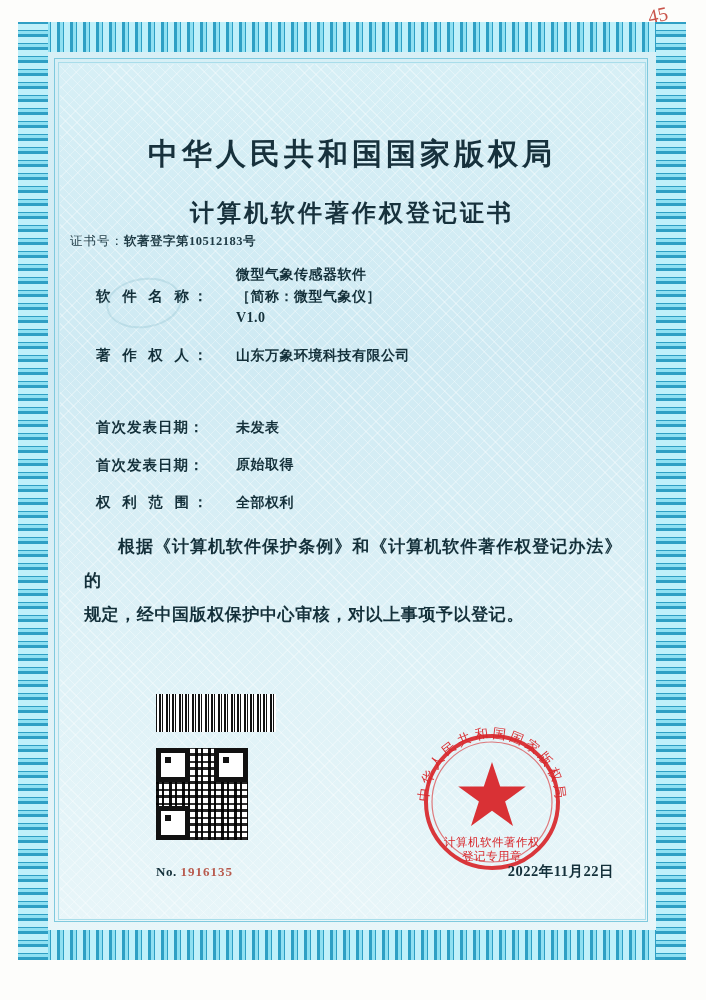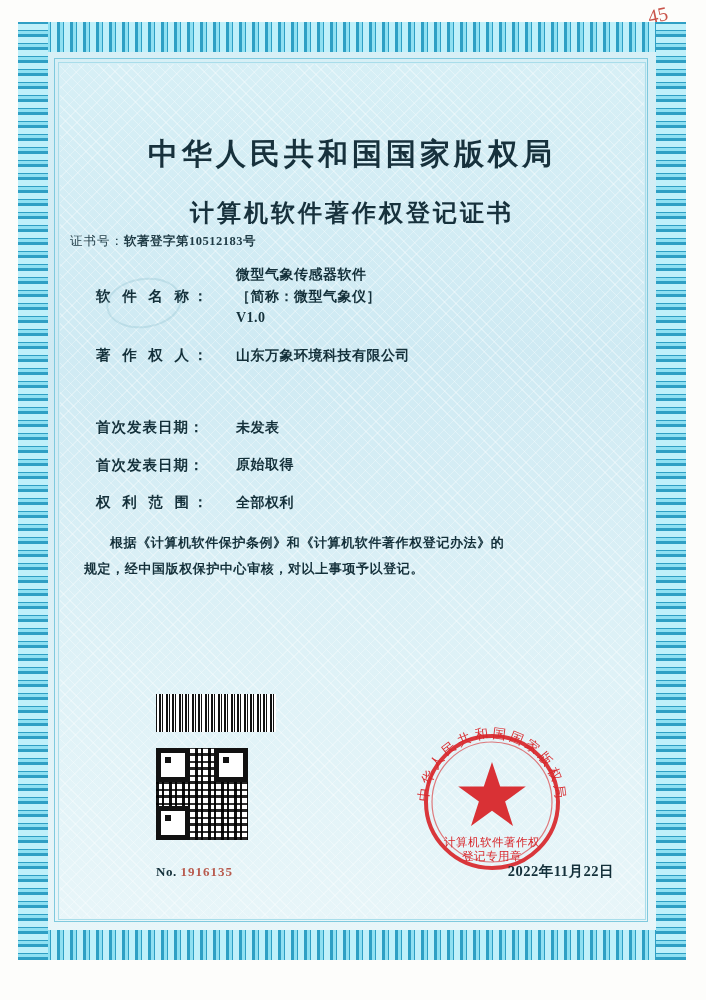--- a/index.html
+++ b/index.html
@@ -166,21 +166,21 @@
     line-height: 1.55;
     letter-spacing: .5px;
   }
   .field-value .line2,
   .field-value .line3 { display: block; }
 
   .gap-lg { height: 34px; }
 
   .paragraph {
     padding: 0 12px 0 14px;
-    font-size: 13px;
+    font-size: 17px;
     line-height: 2.0;
     color: #14303a;
     font-weight: 700;
     letter-spacing: .6px;
     text-align: justify;
   }
   .paragraph .p1 { display:block; text-indent: 2em; }
   .paragraph .p2 { display:block; }
 
   

